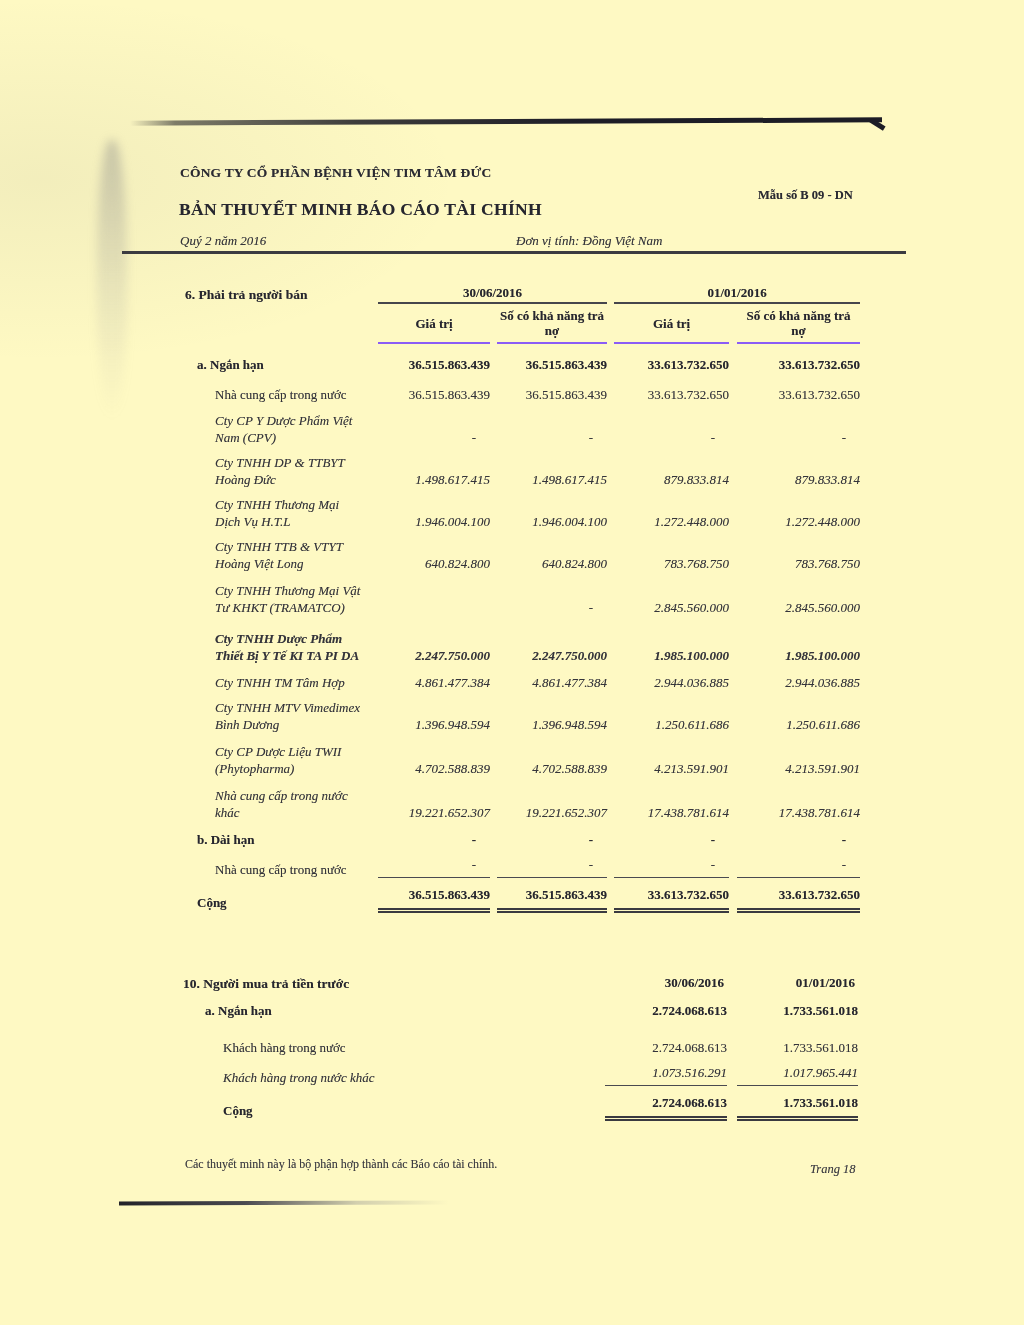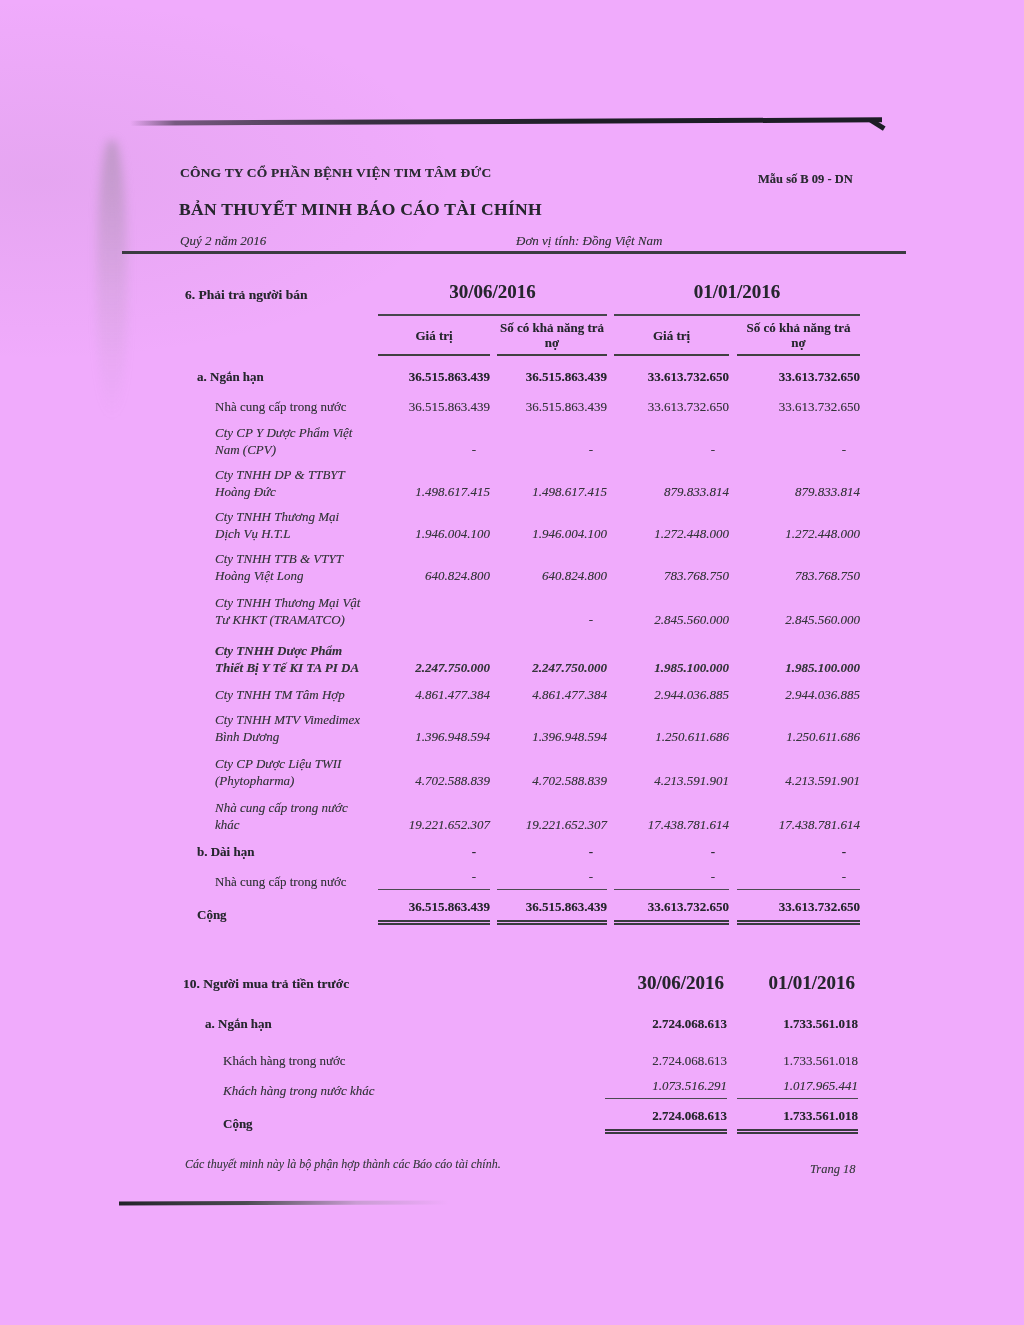--- a/index.html
+++ b/index.html
@@ -1,71 +1,71 @@
 <!DOCTYPE html>
 <html><head>
 <meta charset="utf-8">
 <style>
   html,body{margin:0;padding:0;background:#ffffff;}
   .canvas{
     position:relative;width:1024px;height:1325px;overflow:hidden;
-    background:#f0abfc;
+    background:#fef9c3;
     font-family:"Liberation Serif","DejaVu Serif",serif;
     color:#34343a;
     text-shadow:0 0 .5px rgba(70,70,80,.45);
   }
   .wash{position:absolute;left:0;top:0;right:0;height:460px;pointer-events:none;
     background:radial-gradient(600px 260px at 40px 180px, rgba(90,90,95,.07), rgba(0,0,0,0) 70%);}
   .smudge{position:absolute;left:97px;top:140px;width:30px;height:280px;
     background:linear-gradient(to bottom, rgba(130,130,132,.38), rgba(150,150,152,.16) 55%, rgba(0,0,0,0));
     filter:blur(5px);border-radius:45%;}
   .scanline-top{position:absolute;left:130px;top:119px;width:752px;height:5px;
     background:linear-gradient(to right, rgba(25,25,32,0), rgba(25,25,32,.55) 6%, rgba(28,28,36,.85) 30%, #1d1d26 60%, #1d1d26);
     transform:rotate(-.25deg);}
   .scanline-top-hook{position:absolute;left:872px;top:118px;width:16px;height:5px;
     background:#1d1d26;transform:rotate(32deg);transform-origin:left top;}
   .scanline-bottom{position:absolute;left:119px;top:1201px;width:330px;height:3.5px;
     background:linear-gradient(to right, #232329, #4a4a50 38%, rgba(130,130,135,.35) 72%, rgba(0,0,0,0));
     transform:rotate(-.2deg);}
 
   .company{position:absolute;left:180px;top:165px;font-size:13.5px;font-weight:bold;color:#2a2a32;letter-spacing:.2px;}
-  .formno{position:absolute;left:758px;top:172px;font-size:12.5px;font-weight:bold;color:#2a2a32;}
+  .formno{position:absolute;left:758px;top:188px;font-size:12.5px;font-weight:bold;color:#2a2a32;}
   .doctitle{position:absolute;left:179px;top:199px;font-size:17.5px;font-weight:bold;color:#26262e;letter-spacing:.3px;}
   .period{position:absolute;left:180px;top:233px;font-size:13px;font-style:italic;}
   .unitnote{position:absolute;left:516px;top:233px;width:385px;font-size:13px;font-style:italic;text-align:left;}
   .headrule{position:absolute;left:122px;top:251px;width:784px;height:3px;background:#3b3b41;}
 
   table{border-collapse:collapse;table-layout:fixed;}
   td{font-size:13px;line-height:17px;vertical-align:bottom;padding:0;word-wrap:break-word;}
   .t9{position:absolute;left:185px;top:283px;width:675px;}
   .t10{position:absolute;left:183px;top:966px;width:675px;margin-top:6px;}
 
   .num{text-align:right;white-space:nowrap;}
   .dash{padding-right:14px;}
   .lv1{padding-left:12px;font-weight:bold;color:#26262e;}
   .lv2{padding-left:30px;padding-right:13px;}
   tr.bold td{font-weight:bold;color:#26262e;}
   tr.ital td{font-style:italic;}
   .sect-title{font-size:13.5px;font-weight:bold;color:#26262e;vertical-align:top;padding-top:3px;white-space:nowrap;}
-  .ghead{font-weight:bold;color:#26262e;text-align:center;font-size:19px;vertical-align:bottom;padding-bottom:14px;}
+  .ghead{font-weight:bold;color:#26262e;text-align:center;font-size:13px;vertical-align:bottom;padding-bottom:1px;}
   .gline{border-bottom:2px solid #46464c;}
   .shead{font-weight:bold;color:#26262e;text-align:center;vertical-align:middle;line-height:15px;padding:4px 2px 4px 2px;}
-  .sline{border-bottom:2px solid #404040;}
+  .sline{border-bottom:2px solid #8b5cf6;}
   .uline{border-bottom:1.5px solid #4a4a50;}
   .dline{border-bottom:5px double #3a3a40;}
   .pb4{padding-bottom:4px;}
   .pb5{padding-bottom:5px;}
 
   .pt8 td{padding-top:8px;}  .pt9 td{padding-top:9px;}
   .pt10 td{padding-top:10px;} .pt12 td{padding-top:12px;}
   .pt13 td{padding-top:13px;} .pt14 td{padding-top:14px;font-weight:bold;}
   .pt20 td{padding-top:20px;}
   .d10 .ghead{text-align:right;padding-right:3px;vertical-align:top;padding-top:2px;}
 
-  .footnote{position:absolute;left:185px;top:1157px;font-size:12px;font-style:italic;color:#3a3a40;}
+  .footnote{position:absolute;left:185px;top:1157px;font-size:12px;color:#3a3a40;}
   .pagenum{position:absolute;left:762px;top:1162px;font-size:12.5px;font-style:italic;color:#3a3a40;margin-left:48px;}
 </style>
 </head>
 <body>
 
 <div class="canvas">
   <div class="wash"></div>
   <div class="smudge"></div>
   <div class="scanline-top"></div>
   <div class="scanline-top-hook"></div>

